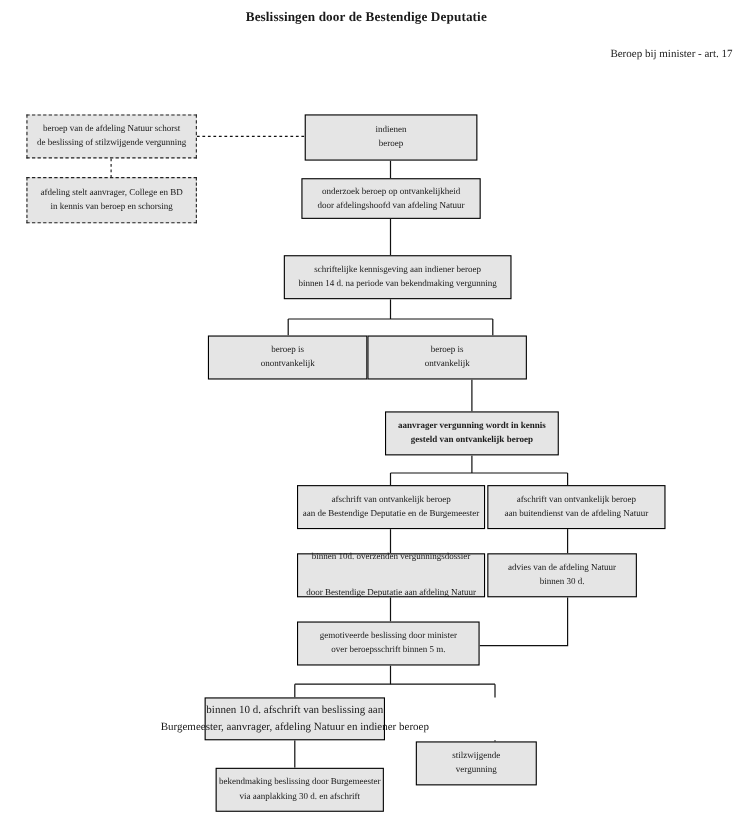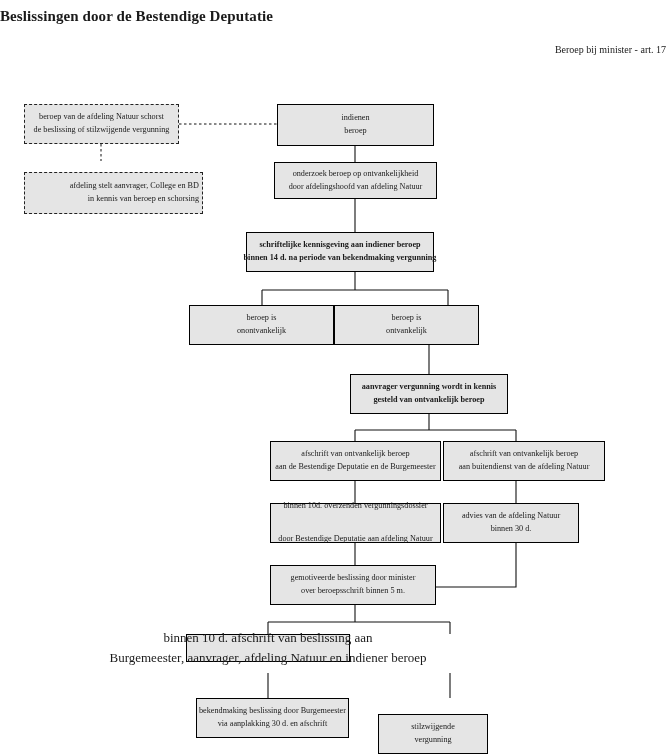--- a/index.html
+++ b/index.html
@@ -18,21 +18,22 @@
   #canvas {
     position: absolute;
     left: 0; top: 0;
     width: 666px;
     height: 754px;
   }
   .title {
     position: absolute;
     left: 0; right: 0;
     top: 8px;
-    font-size: 15px;
+    text-align: center;
+    font-size: 12px;
     font-weight: bold;
     letter-spacing: 0.1px;
   }
   .subtitle {
     position: absolute;
     left: 0; right: 0;
     top: 44px;
     text-align: right;
     font-size: 10px;
     font-weight: normal;
@@ -123,36 +124,36 @@
     <line x1="268" y1="673" x2="268" y2="698"></line>
 
     <line x1="450" y1="673" x2="450" y2="698"></line>
   </svg>
 
   <div class="node dashed" style="left:24px; top:104px; width:155px; height:40px;">
     <span class="ln">beroep van de afdeling Natuur schorst</span>
     <span class="ln">de beslissing of stilzwijgende vergunning</span>
   </div>
 
-  <div class="node dashed" style="left:24px; top:172px; width:179px; height:42px;align-items:flex-end;">
+  <div class="node dashed" style="left:24px; top:161px; width:155px; height:42px;">
     <span class="ln">afdeling stelt aanvrager, College en BD</span>
     <span class="ln">in kennis van beroep en schorsing</span>
   </div>
 
   <div class="node" style="left:277px; top:104px; width:157px; height:42px;">
     <span class="ln">indienen</span>
     <span class="ln">beroep</span>
   </div>
 
   <div class="node" style="left:274px; top:162px; width:163px; height:37px;">
     <span class="ln">onderzoek beroep op ontvankelijkheid</span>
     <span class="ln">door afdelingshoofd van afdeling Natuur</span>
   </div>
 
-  <div class="node" style="left:246px; top:232px; width:188px; height:40px;font-weight:bold;">
+  <div class="node" style="left:258px; top:232px; width:207px; height:40px;">
     <span class="ln">schriftelijke kennisgeving aan indiener beroep</span>
     <span class="ln">binnen 14 d. na periode van bekendmaking vergunning</span>
   </div>
 
   <div class="node" style="left:189px; top:305px; width:145px; height:40px;">
     <span class="ln">beroep is</span>
     <span class="ln">onontvankelijk</span>
   </div>
 
   <div class="node" style="left:334px; top:305px; width:145px; height:40px;">
@@ -183,29 +184,29 @@
   <div class="node" style="left:443px; top:503px; width:136px; height:40px;">
     <span class="ln">advies van de afdeling Natuur</span>
     <span class="ln">binnen 30 d.</span>
   </div>
 
   <div class="node" style="left:270px; top:565px; width:166px; height:40px;">
     <span class="ln">gemotiveerde beslissing door minister</span>
     <span class="ln">over beroepsschrift binnen 5 m.</span>
   </div>
 
-  <div class="node" style="left:186px; top:634px; width:164px; height:28px; font-size:13px;">
+  <div class="node" style="left:186px; top:634px; width:164px; height:39px; font-size:10px;">
     <span class="ln">binnen 10 d. afschrift van beslissing aan</span>
     <span class="ln">Burgemeester, aanvrager, afdeling Natuur en indiener beroep</span>
   </div>
 
 
   <div class="node" style="left:196px; top:698px; width:153px; height:40px;">
     <span class="ln">bekendmaking beslissing door Burgemeester</span>
     <span class="ln">via aanplakking 30 d. en afschrift</span>
   </div>
 
-  <div class="node" style="left:378px; top:714px; width:110px; height:40px;">
+  <div class="node" style="left:378px; top:674px; width:110px; height:40px;">
     <span class="ln">stilzwijgende</span>
     <span class="ln">vergunning</span>
   </div>
 
 </div>
 
 </body></html>

